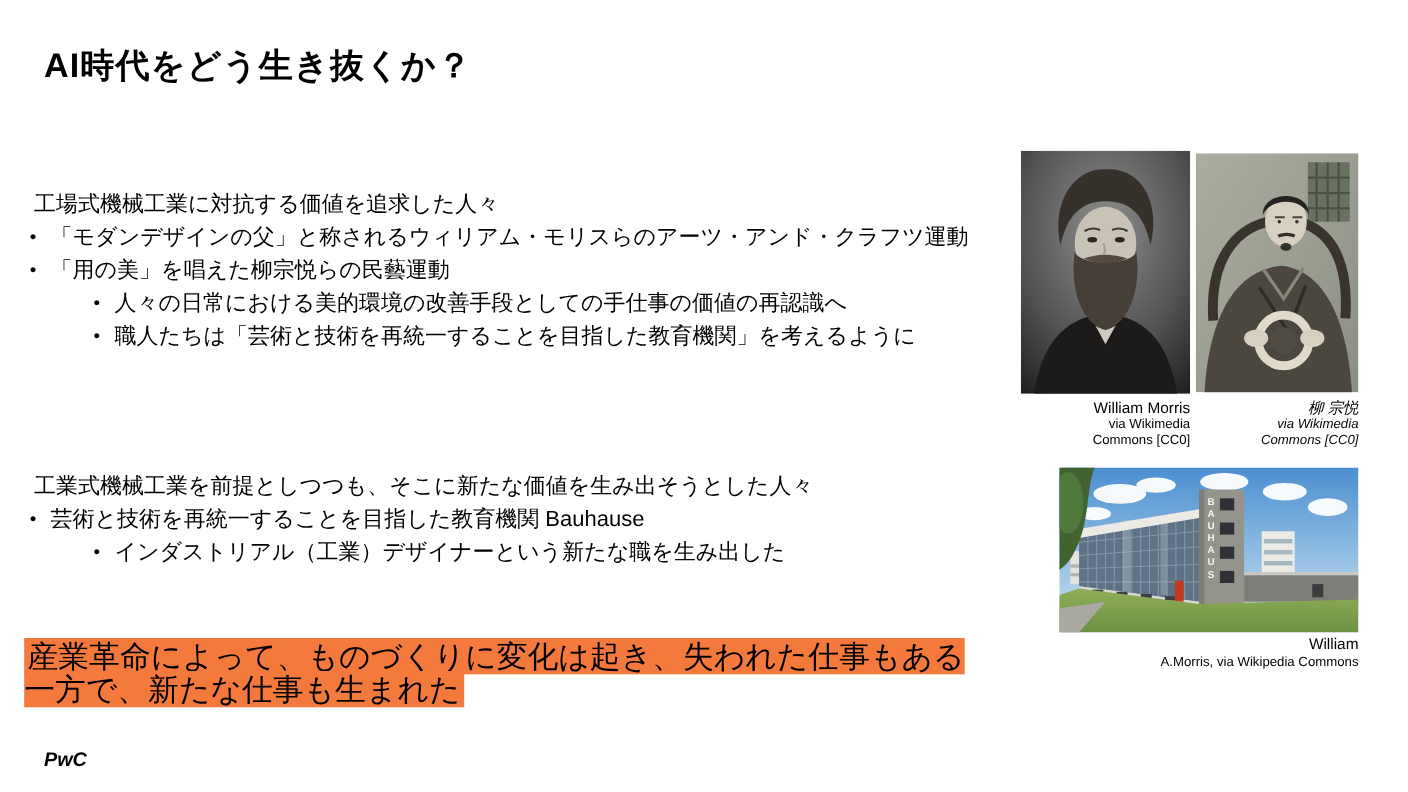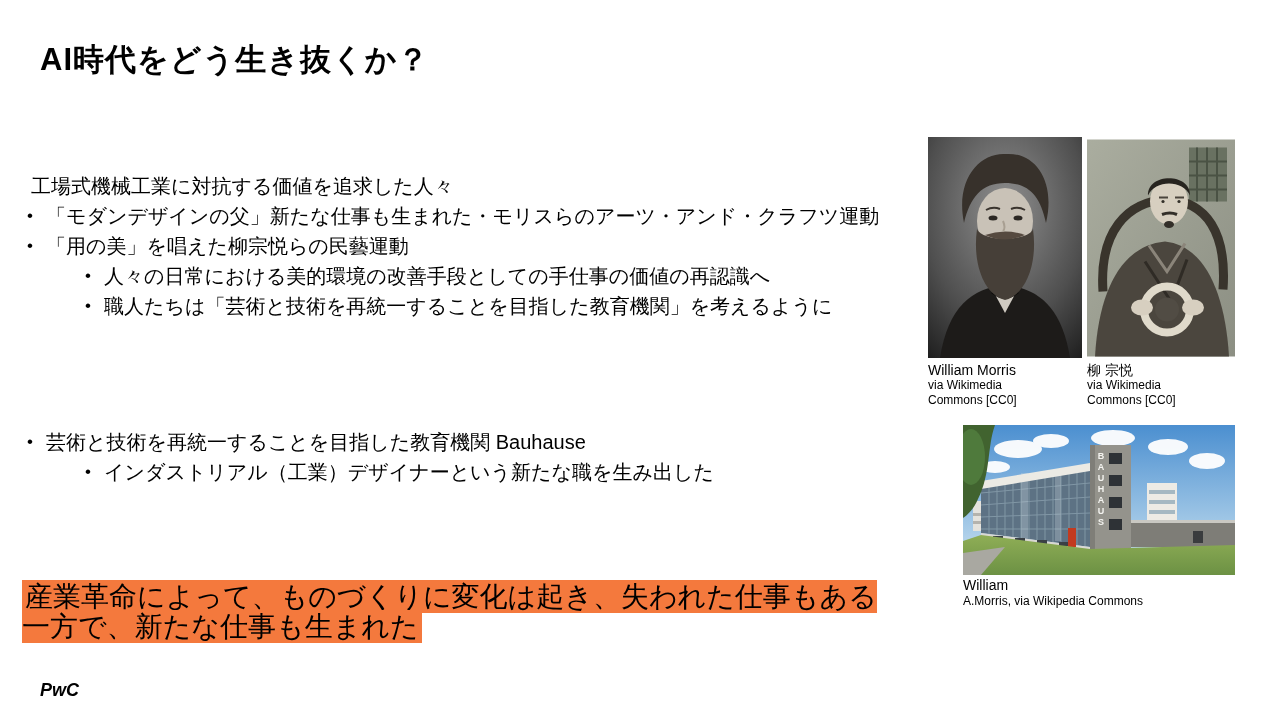--- a/index.html
+++ b/index.html
@@ -21,57 +21,58 @@
   .li { display:flex; }
   .li .bul { flex:0 0 22px; padding-left:3px; font-size:17px; }
   .li.l2 { margin-left:58px; }
   .takeaway { position:absolute; left:22px; top:582px; width:872px; font-size:28px; line-height:30px; }
   .takeaway mark { background:#F4793D; color:#000; padding:1px 3px; }
   .photo { position:absolute; }
   .photo svg { display:block; width:100%; height:100%; }
   .photo-morris  { left:928px;  top:137px; width:154px; height:221px; }
   .photo-yanagi  { left:1087px; top:139px; width:148px; height:218px; }
   .photo-bauhaus { left:963px;  top:425px; width:272px; height:150px; }
-  .caption { position:absolute; text-align:left; font-size:12px; line-height:15px; color:#000; }
+  .caption { position:absolute; text-align:right; font-size:12px; line-height:15px; color:#000; }
   .caption .cap-name { font-size:14px; }
   .caption-morris  { left:928px;  top:363px; width:154px; }
-  .caption-yanagi  { left:1087px; top:363px; width:148px; }
+  .caption-yanagi  { left:1087px; top:363px; width:148px;font-style:italic; }
   .caption-bauhaus { left:963px;  top:577px; width:272px; line-height:16px; }
   .pwc-logo { position:absolute; left:40px; top:680px; font-size:18px; font-weight:bold;font-style:italic; }
 </style>
 </head>
 <body>
 
 <div class="slide">
 
   <div class="title">
     <div>AI時代をどう生き抜くか？</div>
   </div>
 
   <div class="body-block block-opposition">
     <div class="lead">工場式機械工業に対抗する価値を追求した人々</div>
     <div class="li l1">
       <span class="bul">•</span>
-      <span>「モダンデザインの父」新たな仕事も生まれた・モリスらのアーツ・アンド・クラフツ運動</span>
+      <span>「モダンデザインの父」と称されるウィリアム・モリスらのアーツ・アンド・クラフツ運動</span>
     </div>
     <div class="li l1">
       <span class="bul">•</span>
       <span>「用の美」を唱えた柳宗悦らの民藝運動</span>
     </div>
     <div class="li l2">
       <span class="bul">•</span>
       <span>人々の日常における美的環境の改善手段としての手仕事の価値の再認識へ</span>
     </div>
     <div class="li l2">
       <span class="bul">•</span>
       <span>職人たちは「芸術と技術を再統一することを目指した教育機関」を考えるように</span>
     </div>
   </div>
 
   <div class="body-block block-acceptance">
+    <div class="lead">工業式機械工業を前提としつつも、そこに新たな価値を生み出そうとした人々</div>
     <div class="li l1">
       <span class="bul">•</span>
       <span>芸術と技術を再統一することを目指した教育機関 Bauhause</span>
     </div>
     <div class="li l2">
       <span class="bul">•</span>
       <span>インダストリアル（工業）デザイナーという新たな職を生み出した</span>
     </div>
   </div>
 

